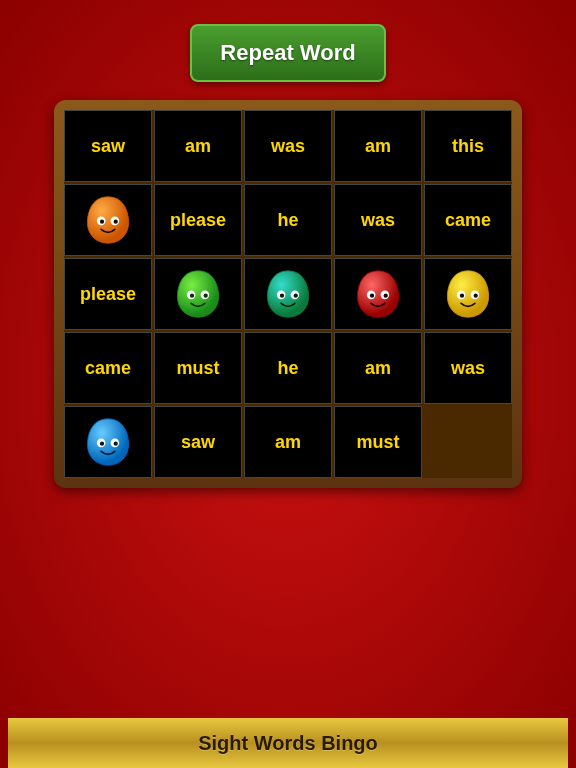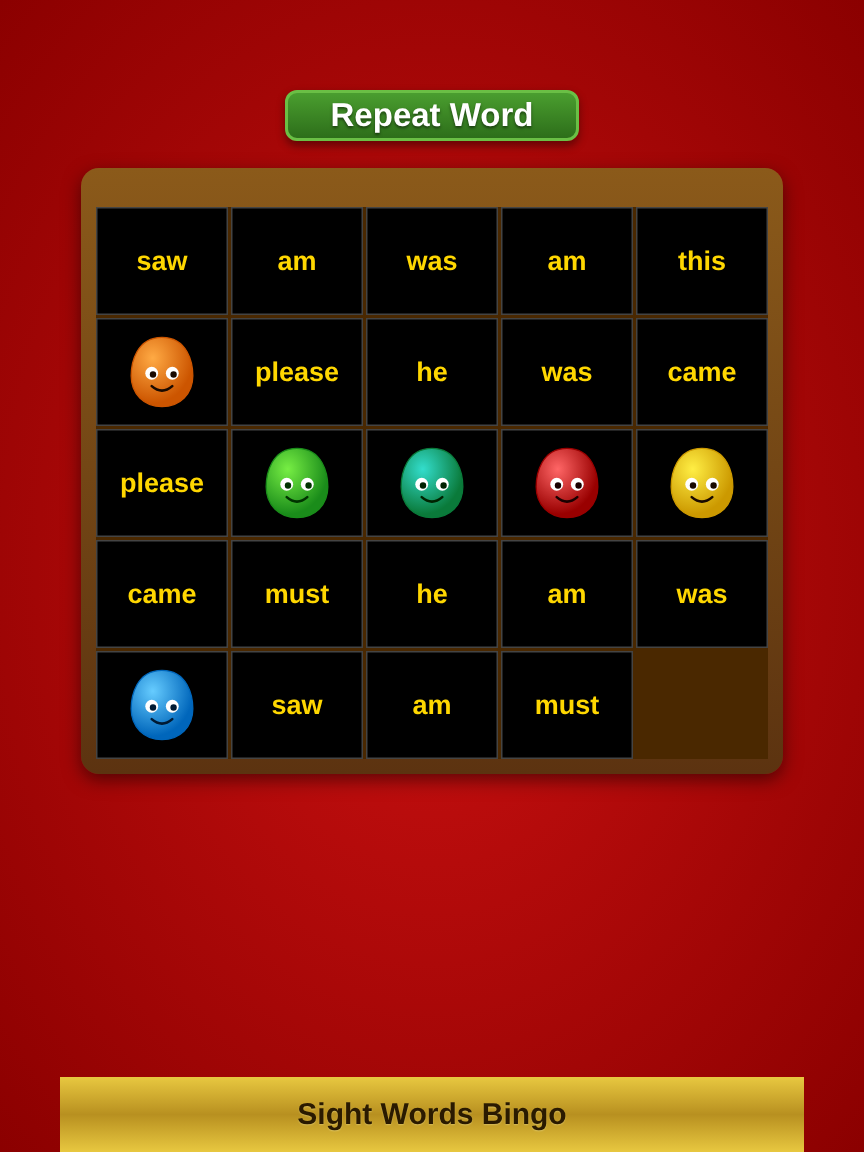--- a/index.html
+++ b/index.html
@@ -11,26 +11,26 @@
       font-family: Arial, sans-serif;
       display: flex;
       flex-direction: column;
       align-items: center;
       position: relative;
       overflow: hidden;
     }
 
     
     #repeat-word-btn {
-      margin-top: 60px;
+      margin-top: 24px;
       background: linear-gradient(to bottom, #4a9e2f, #2d6e1a);
       color: white;
       font-size: 22px;
       font-weight: bold;
-      padding: 2px 28px;
+      padding: 14px 28px;
       border-radius: 8px;
       border: 2px solid #6abf45;
       cursor: pointer;
       box-shadow: 0 3px 6px rgba(0,0,0,0.4);
       text-shadow: 0 1px 2px rgba(0,0,0,0.5);
     }
 
     
     #board-container {
       margin-top: 18px;
@@ -39,21 +39,20 @@
       padding: 10px;
       box-shadow: 0 4px 12px rgba(0,0,0,0.5);
     }
 
     #board {
       display: grid;
       grid-template-columns: repeat(5, 88px);
       grid-template-rows: repeat(5, 72px);
       gap: 2px;
       background: #4a2800;
-      margin-top: 16px;
     }
 
     .cell {
       background: #000;
       display: flex;
       align-items: center;
       justify-content: center;
       border: 1px solid #444;
       position: relative;
     }
@@ -97,21 +96,21 @@
       border: 2px solid #6abf45;
       cursor: pointer;
       box-shadow: 0 3px 6px rgba(0,0,0,0.4);
       text-shadow: 0 1px 2px rgba(0,0,0,0.5);
     }
 
     
     #bottom-bar {
       position: absolute;
       bottom: 0;
-      width: 496px;
+      width: 560px;
       background: linear-gradient(to bottom, #e8c840, #b89020, #e8c840);
       height: 50px;
       display: flex;
       align-items: center;
       justify-content: center;
     }
 
     #bottom-bar span {
       font-size: 20px;
       font-weight: bold;

